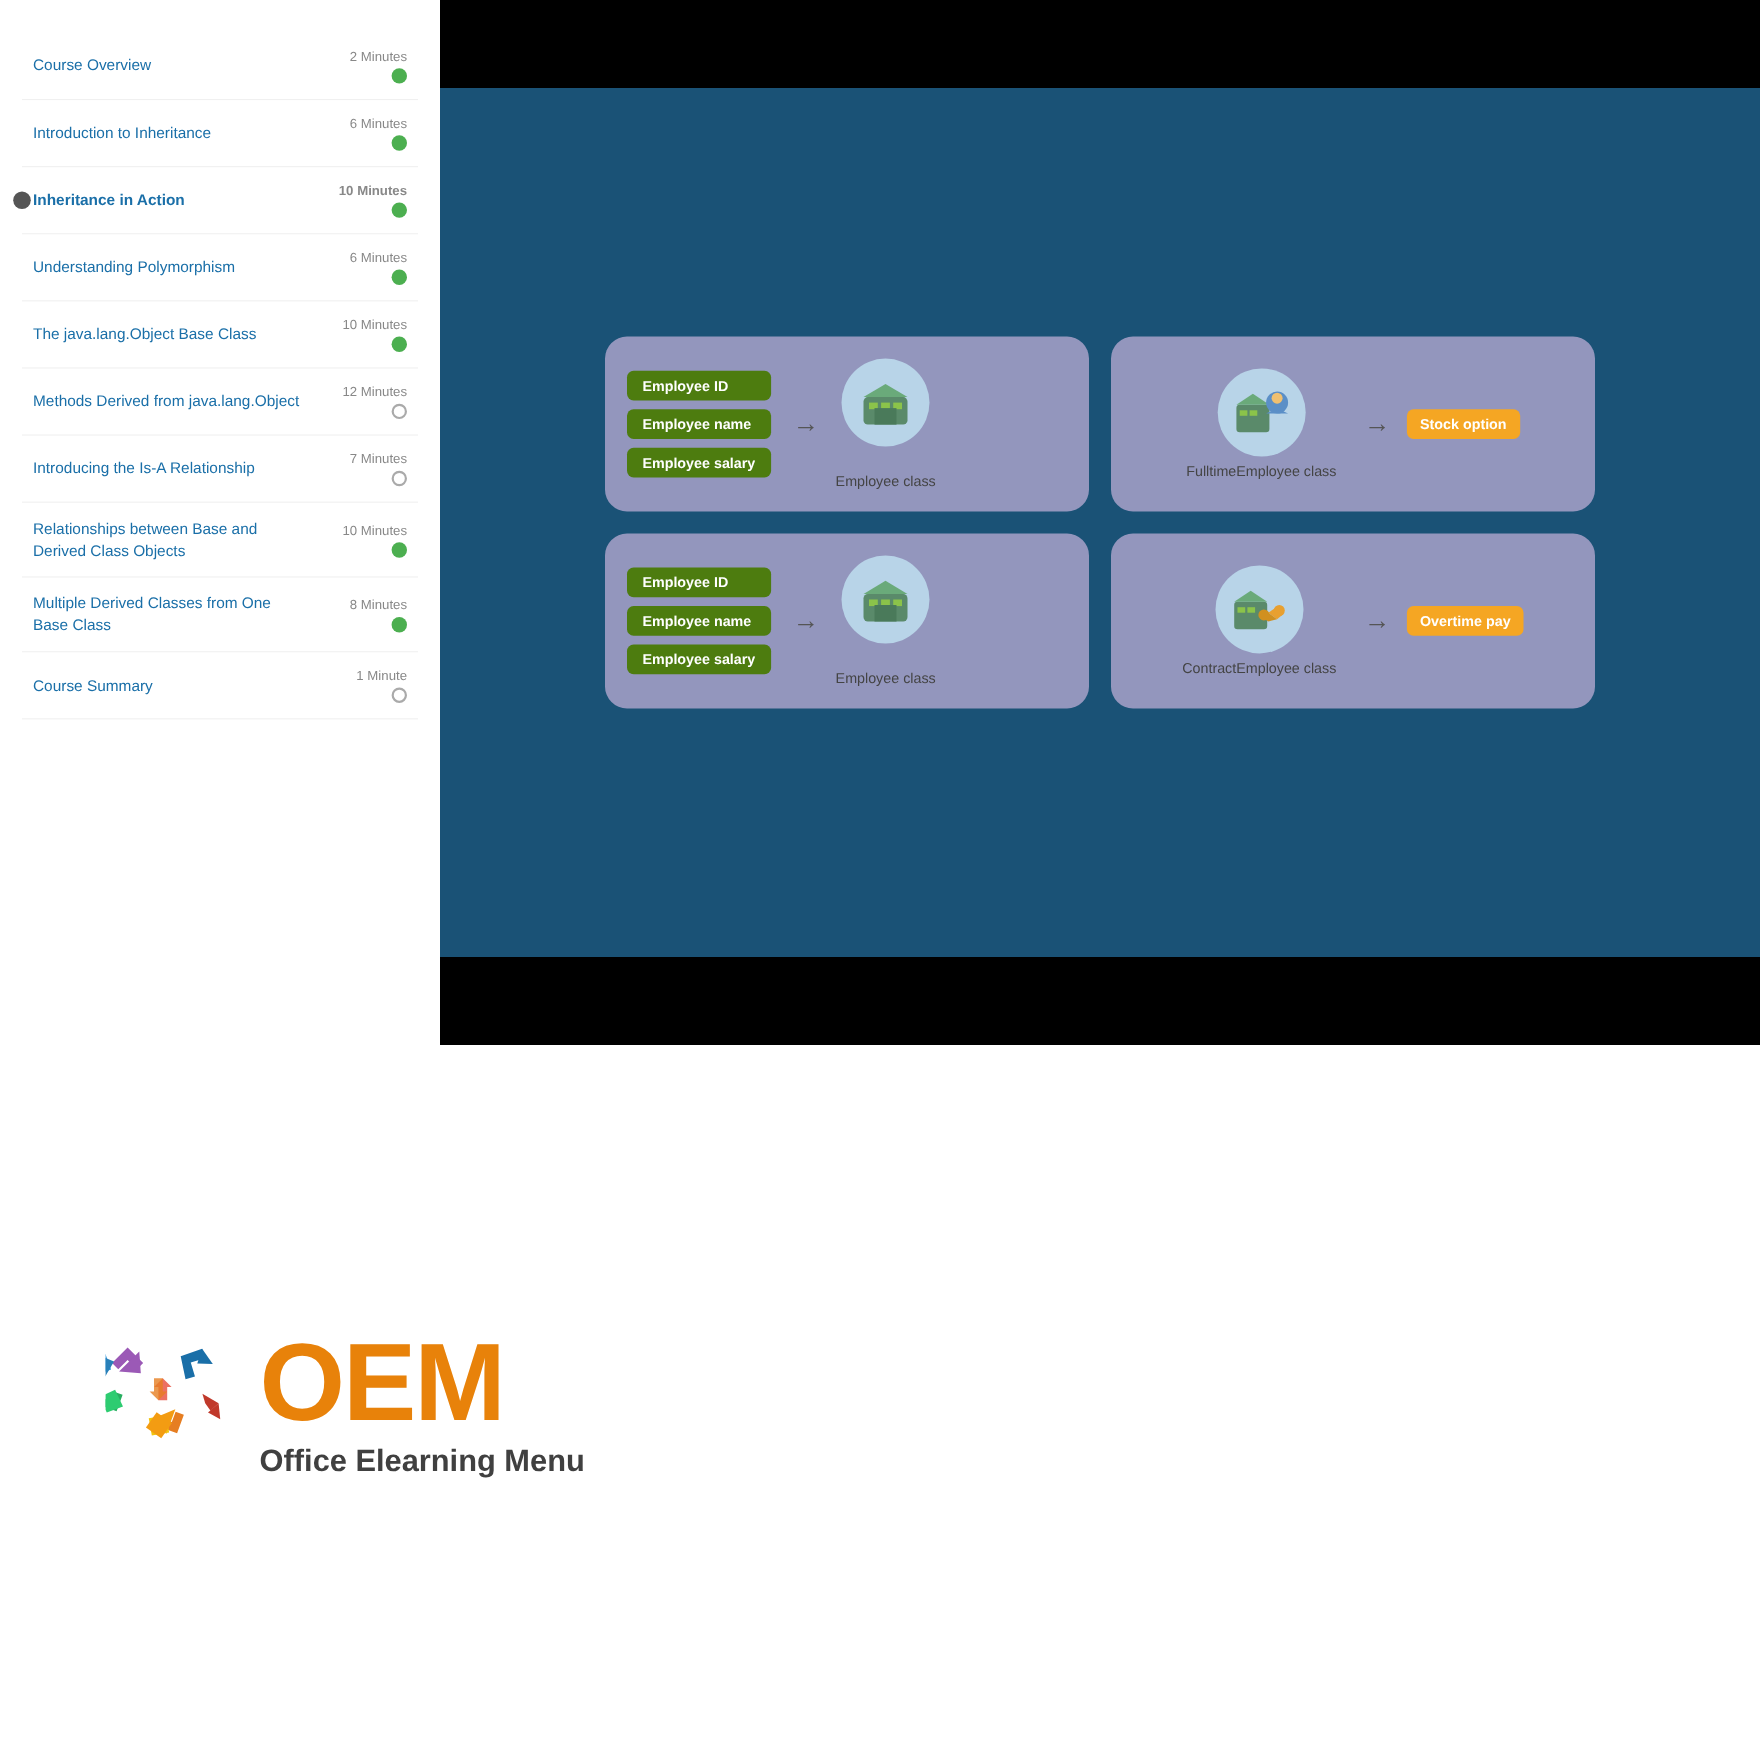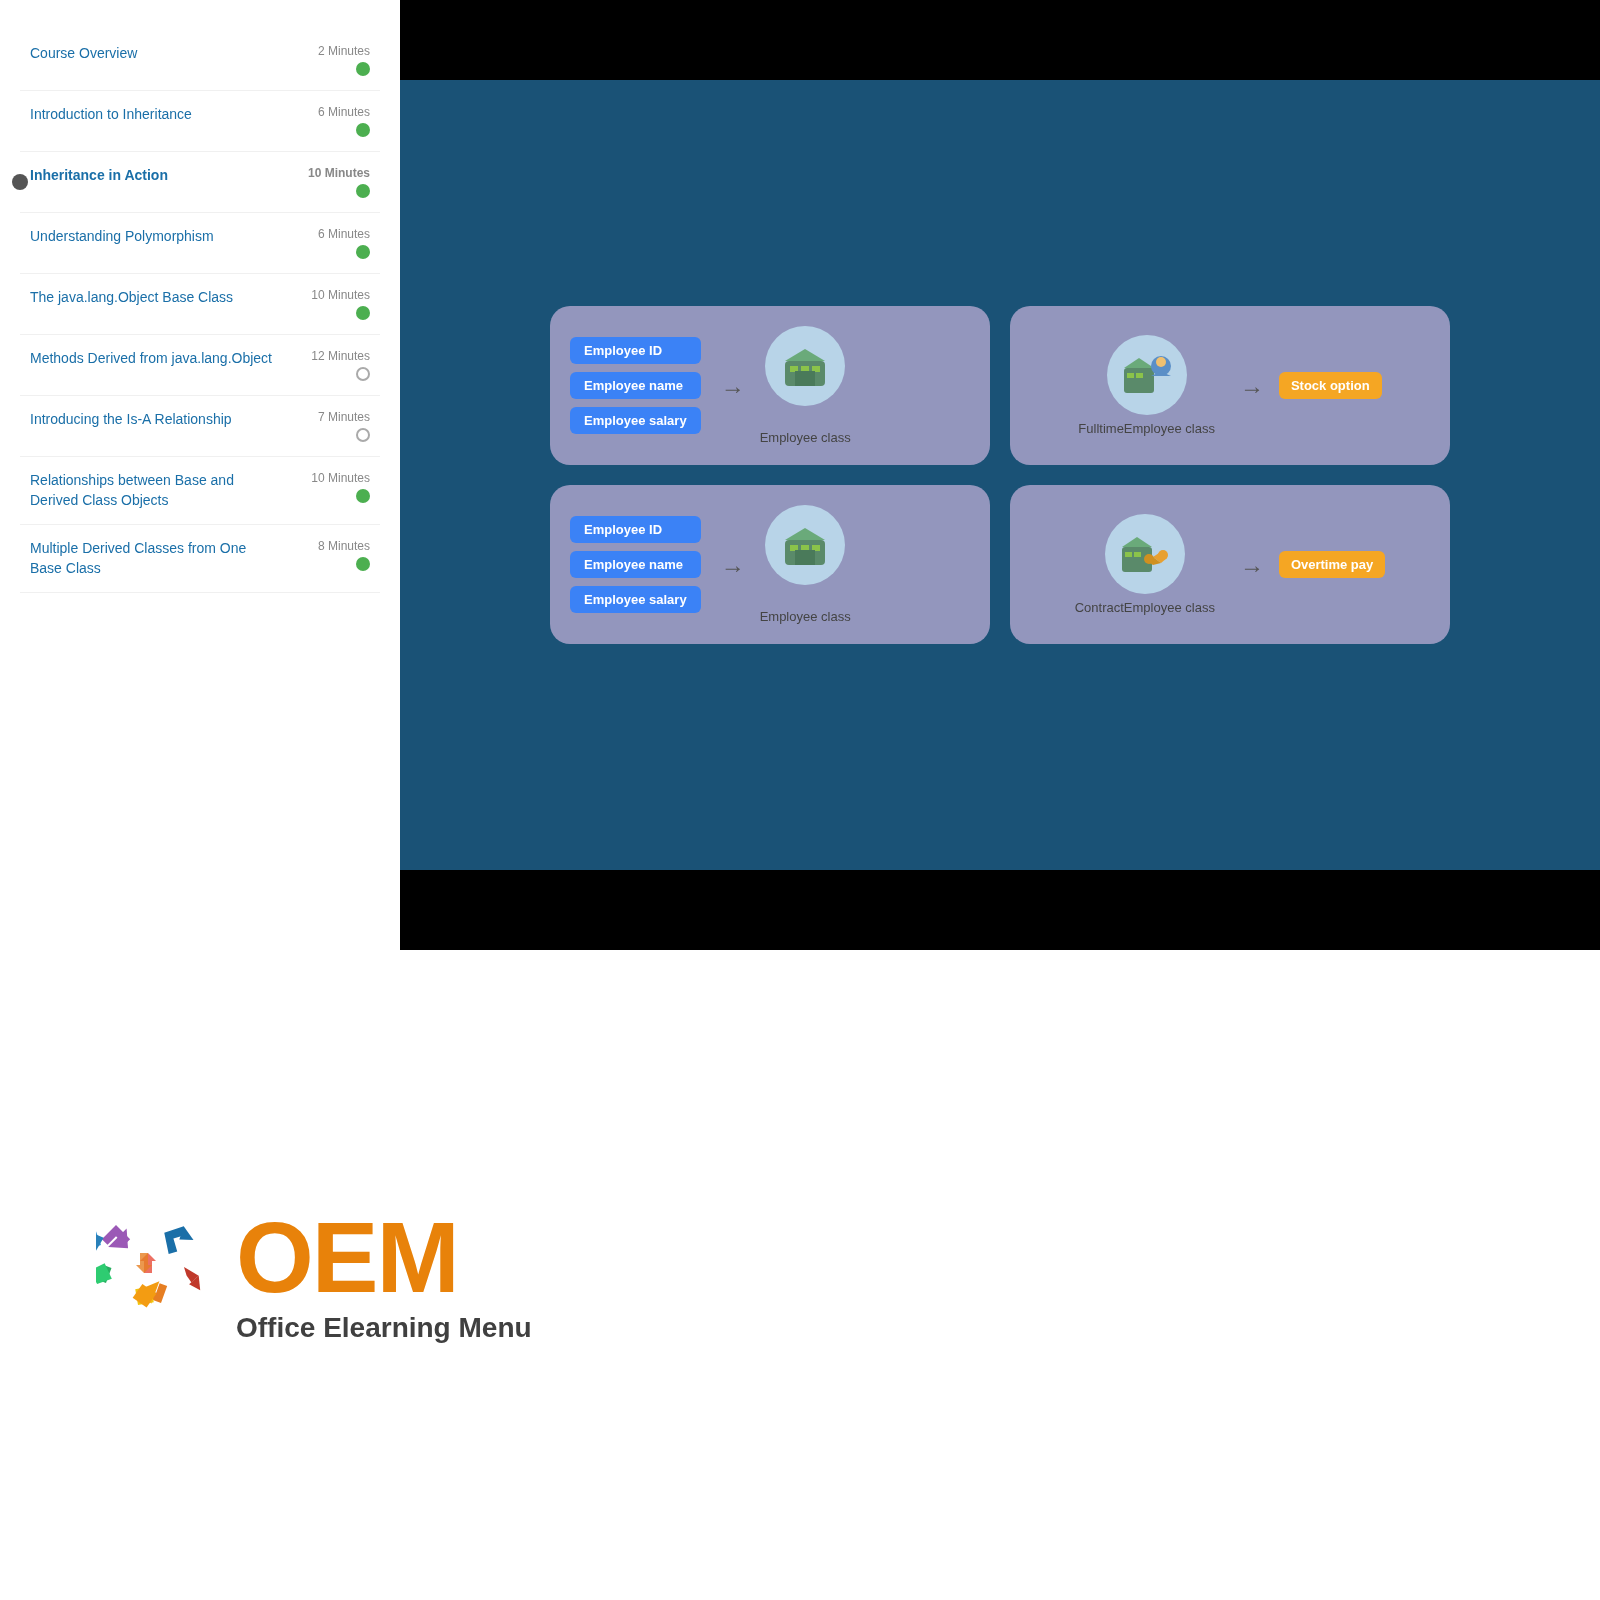--- a/index.html
+++ b/index.html
@@ -32,21 +32,21 @@
       background: #ffffff;
       padding: 30px 20px;
       display: flex;
       flex-direction: column;
       gap: 0;
       overflow-y: auto;
     }
 
     .sidebar-item {
       display: flex;
-      align-items: flex-start;
+      align-items: center;
       justify-content: space-between;
       padding: 14px 10px;
       cursor: pointer;
       border-bottom: 1px solid #f0f0f0;
       position: relative;
     }
 
     .sidebar-item.active {
       font-weight: bold;
     }
@@ -142,21 +142,21 @@
       gap: 15px;
     }
 
     .fields-col {
       display: flex;
       flex-direction: column;
       gap: 8px;
     }
 
     .field-pill {
-      background: #3b82f6;
+      background: #4d7c0f;
       color: #fff;
       border-radius: 6px;
       padding: 6px 14px;
       font-size: 13px;
       font-weight: bold;
       white-space: nowrap;
     }
 
     .circle-icon {
       width: 80px;
@@ -365,20 +365,29 @@
       <div class="sidebar-item">
         <span class="sidebar-item-text">Multiple Derived Classes from One Base Class</span>
         <div class="sidebar-item-meta">
           <span class="sidebar-item-duration">8 Minutes</span>
           <div class="sidebar-item-indicator">
               <span class="dot-green"></span>
             </div>
         </div>
       </div>
 
+      <div class="sidebar-item">
+        <span class="sidebar-item-text">Course Summary</span>
+        <div class="sidebar-item-meta">
+          <span class="sidebar-item-duration">1 Minute</span>
+          <div class="sidebar-item-indicator">
+              <span class="dot-empty"></span>
+            </div>
+        </div>
+      </div>
 
 
     </div>
 
     <div class="video-area">
       <div class="video-black-top"></div>
       <div class="video-content">
         <div class="diagram-grid">
 
           <div class="diagram-box">

